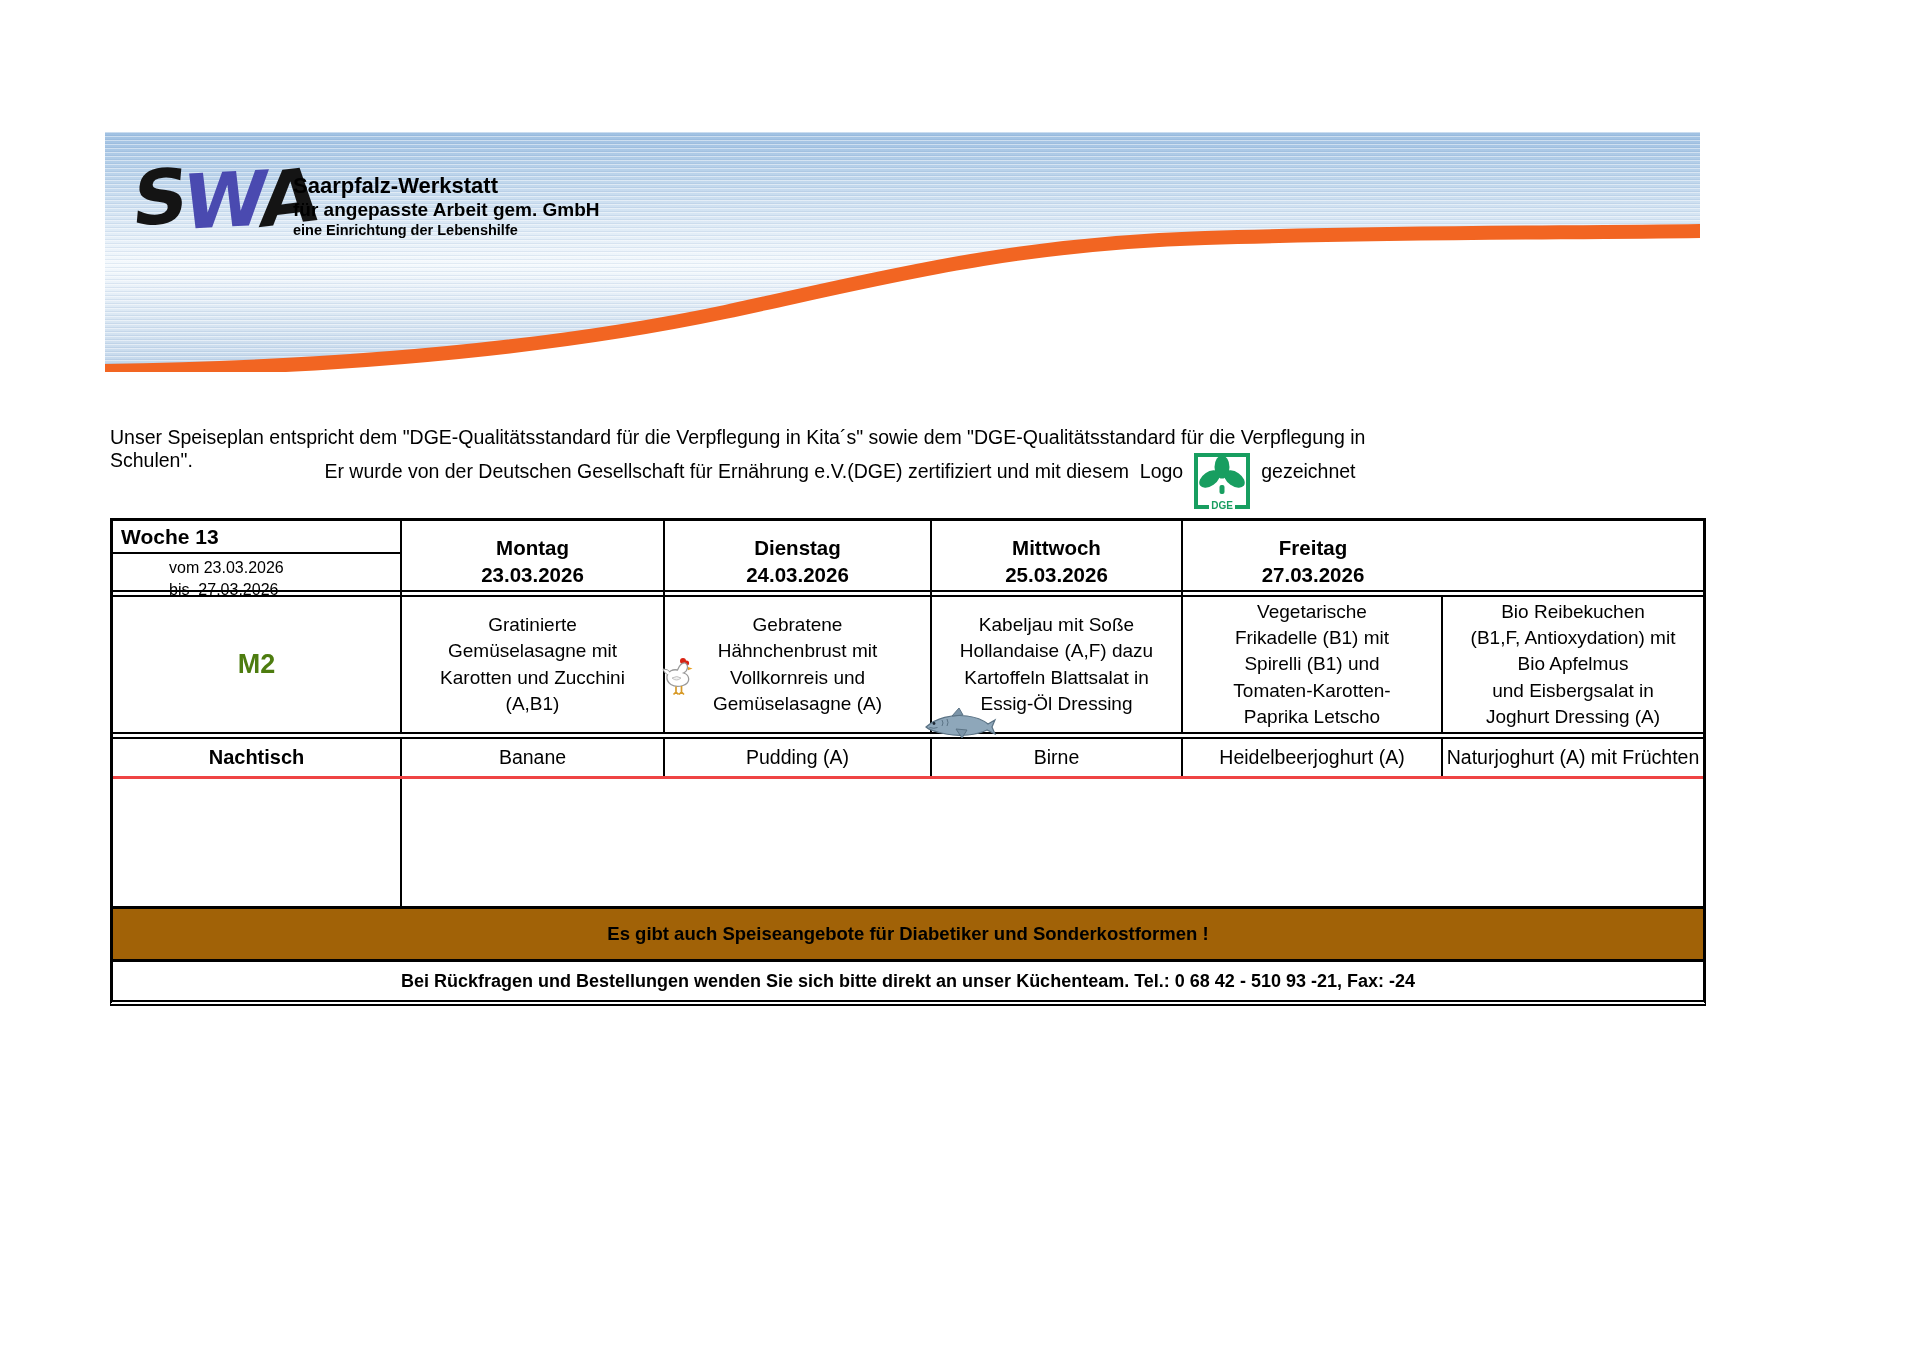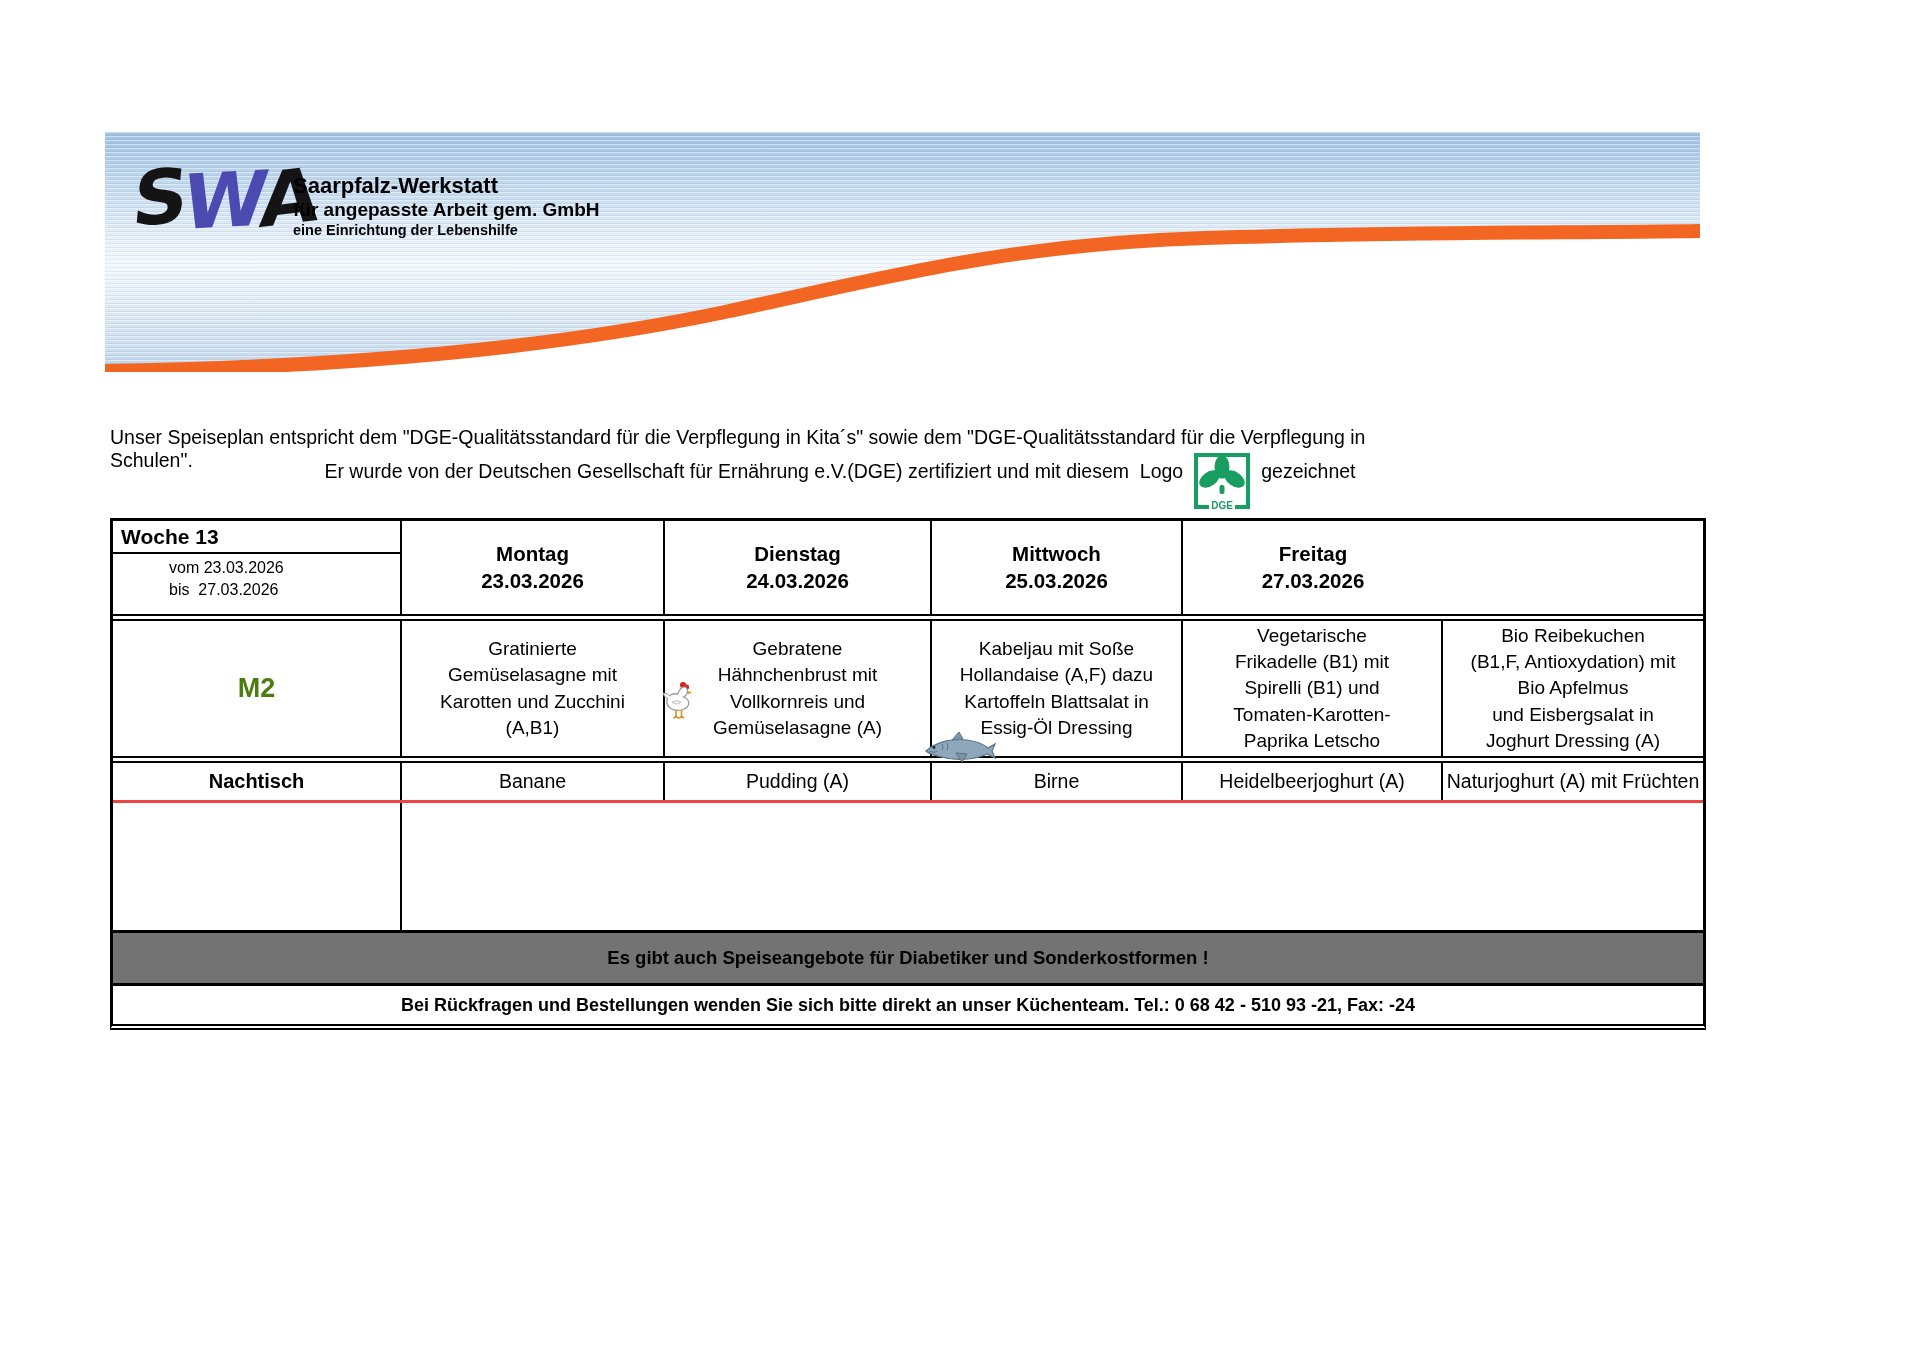--- a/index.html
+++ b/index.html
@@ -45,42 +45,42 @@
 
   
   .menu-table{
     position:absolute;left:110px;top:518px;width:1596px;box-sizing:border-box;
     border:3px solid #000;border-bottom:6px double #000;background:#fff;
   }
   .row{display:grid;grid-template-columns:289px 263px 267px 251px 260px 1fr;box-sizing:border-box;}
   .row > div{box-sizing:border-box;border-right:2px solid #000;position:relative;overflow:visible;}
   .row > div:last-child{border-right:none;}
 
-  .row-head{height:100px;border-bottom:7px double #000;}
+  .row-head{height:76px;border-bottom:7px double #000;}
   .week-cell{padding:2px 0 0 0;}
   .week-title{font-weight:bold;font-size:21px;padding:2px 8px 3px 8px;border-bottom:2px solid #000;}
   .week-dates{font-size:16px;padding:3px 16px;line-height:1.35;white-space:pre-wrap;margin-left:40px;}
   .day-cell{display:flex;flex-direction:column;justify-content:center;align-items:center;
     font-weight:bold;font-size:20.5px;line-height:1.3;text-align:center;}
 
   .row-meal{height:142px;border-bottom:7px double #000;}
   .meal-label{display:flex;align-items:center;justify-content:center;
     font-weight:bold;font-size:27px;color:#4d7c0f;}
   .meal-cell{display:flex;align-items:center;justify-content:center;text-align:center;
     font-size:19px;line-height:1.38;white-space:pre-line;}
 
   .row-dessert{height:40px;border-bottom:3px solid #ef4444;}
   .dessert-label{display:flex;align-items:center;justify-content:center;font-weight:bold;font-size:20px;}
   .dessert-cell{display:flex;align-items:center;justify-content:center;text-align:center;
     font-size:19.5px;line-height:1.2;z-index:2;}
 
   .row-empty{height:130px;border-bottom:3px solid #000;grid-template-columns:289px 1fr;}
 
   .row-green{height:50px;border-bottom:3px solid #000;display:flex;align-items:center;justify-content:center;
-    background:#737373;font-weight:bold;font-size:18.5px;}
+    background:#a16207;font-weight:bold;font-size:18.5px;}
   .row-contact{height:38px;display:flex;align-items:center;justify-content:center;
     font-weight:bold;font-size:18px;}
 
   .chicken{position:absolute;left:-6px;top:58px;width:37px;height:42px;}
   .shark{position:absolute;left:-10px;bottom:-10px;width:76px;height:36px;}
 </style>
 </head>
 <body>
 
 <div class="page">

